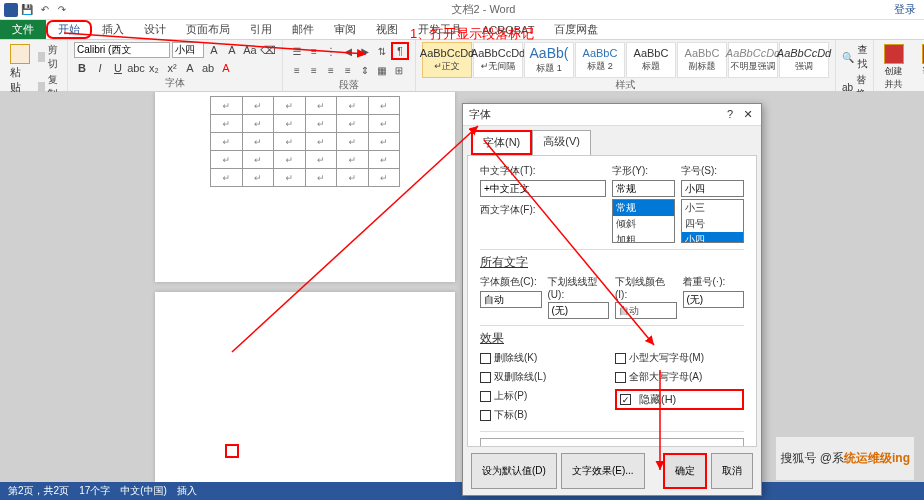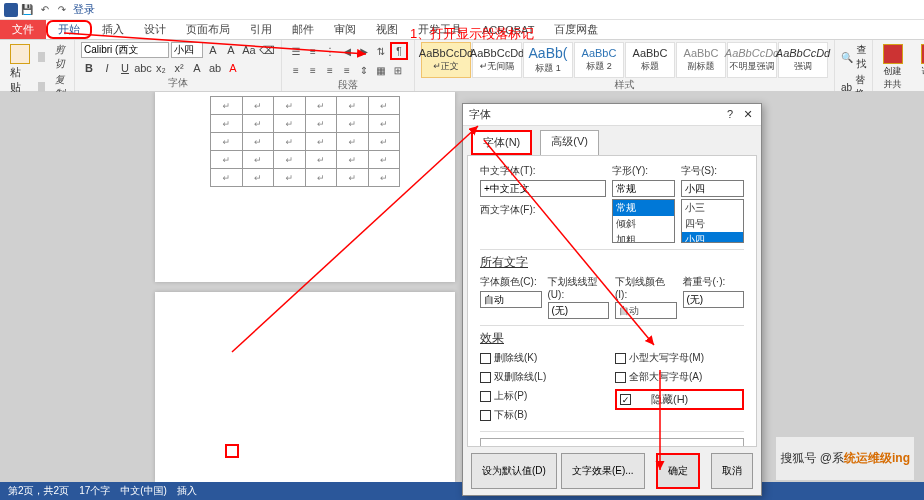--- a/index.html
+++ b/index.html
@@ -8,33 +8,33 @@
 
 .titlebar { height: 20px; background: #fff; display: flex; align-items: center; border-bottom: 1px solid #e0e0e0; }
 .qat { display: flex; gap: 3px; padding: 0 4px; align-items: center; }
 .qat-icon { width: 14px; height: 14px; background: #2b579a; border-radius: 2px; }
 .qat-btn { width: 14px; height: 14px; display: flex; align-items: center; justify-content: center; color: #555; font-size: 10px; }
 .title-center { flex: 1; text-align: center; color: #666; font-size: 11px; }
 .title-right { padding-right: 8px; color: #2b579a; font-size: 11px; }
 
 
 .tabs { height: 20px; background: #fff; display: flex; align-items: stretch; border-bottom: 1px solid #d4d4d4; }
-.tab-file { background: #ef4444; color: #fff; padding: 0 12px; display: flex; align-items: center; font-size: 11px; }
+.tab-file { background: #15803d; color: #fff; padding: 0 12px; display: flex; align-items: center; font-size: 11px; }
 .tab { padding: 0 10px; display: flex; align-items: center; font-size: 11px; color: #444; cursor: pointer; border-radius: 7px; }
 .tab.active { border: 2px solid red; color: #2b579a; }
 
 
 .ribbon { height: 52px; background: #f3f3f3; border-bottom: 1px solid #d0d0d0; display: flex; position: relative; }
 .rgroup { border-right: 1px solid #e0e0e0; padding: 2px 6px 0; display: flex; flex-direction: column; }
 .rgroup-body { flex: 1; display: flex; align-items: flex-start; gap: 4px; }
 .rgroup-label { text-align: center; font-size: 10px; color: #666; padding-bottom: 1px; }
 .big-btn { display: flex; flex-direction: column; align-items: flex-start; gap: 1px; padding: 2px 4px; }
 .big-icon { width: 20px; height: 20px; background: #faebd7; border: 1px solid #d4a017; }
 .clip-list { display: flex; flex-direction: column; gap: 0; font-size: 10px; color: #444; }
-.clip-item { display: flex; align-items: center; gap: 10px; padding: 1px 0; font-style: italic; }
+.clip-item { display: flex; align-items: center; gap: 3px; padding: 1px 0; }
 .mini-icon { width: 10px; height: 10px; background: #ccc; }
 
 .font-row { display: flex; gap: 2px; align-items: center; }
 .font-select { height: 16px; border: 1px solid #ababab; background: #fff; font-size: 10px; padding: 0 2px; }
 .fmt-btn { width: 16px; height: 16px; display: inline-flex; align-items: center; justify-content: center; font-size: 11px; color: #444; }
 
 .para-row { display: flex; gap: 1px; align-items: center; }
 .para-btn { width: 16px; height: 16px; display: flex; align-items: center; justify-content: center; font-size: 10px; color: #555; }
 .pilcrow-btn { border: 2px solid red; width: 18px; height: 18px; }
 
@@ -58,57 +58,58 @@
 .anno1 { position: absolute; left: 410px; top: 25px; color: red; font-size: 13px; font-weight: 500; z-index: 50; }
 .cursor-mark { position: absolute; left: 225px; top: 352px; width: 14px; height: 14px; border: 2px solid red; }
 
 
 .arrow-svg { position: absolute; top: 0; left: 0; pointer-events: none; z-index: 40; }
 
 
 .dialog { position: absolute; left: 462px; top: 103px; width: 300px; height: 393px; background: #f0f0f0; border: 1px solid #888; box-shadow: 2px 2px 8px rgba(0,0,0,0.3); z-index: 30; display: flex; flex-direction: column; }
 .dlg-title { height: 22px; display: flex; align-items: center; justify-content: space-between; padding: 0 6px; background: #fff; border-bottom: 1px solid #ddd; }
 .dlg-close { width: 14px; height: 14px; display: flex; align-items: center; justify-content: center; }
-.dlg-tabs { display: flex; gap: 8px; padding: 4px 8px 0; }
+.dlg-tabs { display: flex; gap: 0; padding: 4px 8px 0; }
 .dlg-tab { padding: 3px 10px; border: 1px solid #aaa; border-bottom: none; background: #fff; font-size: 11px; }
 .dlg-tab.active { border: 2px solid red; }
 .dlg-body { flex: 1; padding: 8px 12px; background: #fff; margin: 0 4px; border: 1px solid #ccc; font-size: 11px; overflow: hidden; }
 .dlg-row { display: flex; gap: 6px; margin-bottom: 4px; align-items: flex-start; }
 .dlg-col { display: flex; flex-direction: column; gap: 2px; }
 .dlg-lbl { font-size: 10px; color: #333; }
 .dlg-input { height: 17px; border: 1px solid #7a7a7a; background: #fff; font-size: 10px; padding: 0 3px; width: 100%; }
 .dlg-list { border: 1px solid #7a7a7a; background: #fff; font-size: 10px; height: 44px; overflow: hidden; }
 .dlg-list-item { padding: 1px 3px; }
 .dlg-list-item.sel { background: #0078d7; color: #fff; }
 .dlg-section { border-top: 1px solid #ddd; margin-top: 6px; padding-top: 4px; }
 .dlg-sect-title { font-size: 12px; margin-bottom: 4px; text-decoration: underline; }
 .cb-row { display: flex; align-items: center; gap: 3px; font-size: 10px; margin-bottom: 3px; }
 .cb { width: 11px; height: 11px; border: 1px solid #333; background: #fff; display: inline-flex; align-items: center; justify-content: center; font-size: 9px; }
 .cb.checked::after { content: "✓"; color: #000; }
-.hidden-cb { border: 2px solid red; padding: 1px 3px; display: inline-flex; align-items: center; gap: 20px; }
+.hidden-cb { border: 2px solid red; padding: 1px 3px; display: inline-flex; align-items: center; gap: 8px; }
 .preview-box { border: 1px solid #aaa; height: 30px; display: flex; align-items: center; justify-content: center; margin-top: 2px; background: #fff; font-size: 11px; }
 .dlg-footer { display: flex; justify-content: space-between; padding: 6px 8px; gap: 4px; }
 .dlg-btn { height: 36px; padding: 0 10px; border: 1px solid #999; background: #e6e6e6; font-size: 10px; }
 .dlg-btn.primary { border: 2px solid red; background: #e1e1e1; }
 
 
 .statusbar { position: absolute; bottom: 0; left: 0; right: 0; height: 18px; background: #2b579a; color: #fff; font-size: 10px; display: flex; align-items: center; padding: 0 8px; gap: 10px; }
 .watermark { position: absolute; right: 10px; bottom: 20px; font-size: 12px; color: #333; z-index: 60; background: rgba(255,255,255,0.6); padding: 13px 4px; }
 .watermark b { color: #d66b00; }
 </style>
 </head>
 <body>
 
 <div class="titlebar">
   <div class="qat">
     <div class="qat-icon"></div>
     <div class="qat-btn">💾</div>
     <div class="qat-btn">↶</div>
     <div class="qat-btn">↷</div>
   </div>
+  <div class="title-center">文档2 - Word</div>
   <div class="title-right">登录</div>
 </div>
 
 <div class="tabs">
   <div class="tab-file">文件</div>
   <div class="tab active">开始</div>
   <div class="tab">插入</div>
   <div class="tab">设计</div>
   <div class="tab">页面布局</div>
   <div class="tab">引用</div>
@@ -142,21 +143,21 @@
             <span>格式刷</span>
           </div>
       </div>
     </div>
     <div class="rgroup-label">剪贴板</div>
   </div>
 
   <div class="rgroup">
     <div class="rgroup-body" style="flex-direction:column;gap:2px">
       <div class="font-row">
-        <input class="font-select" style="width: 88px;" value="Calibri (西文">
+        <input class="font-select" style="width: 96px;" value="Calibri (西文">
         <input class="font-select" style="width: 32px;" value="小四">
         <span class="fmt-btn">A</span>
         <span class="fmt-btn">A</span>
         <span class="fmt-btn">Aa</span>
         <span class="fmt-btn">⌫</span>
       </div>
       <div class="font-row">
         <span class="fmt-btn">
             <b>B</b>
           </span>
@@ -443,21 +444,21 @@
     <div class="dlg-section">
       <div class="preview-box">微软卓越 AaBbCc</div>
 
     </div>
   </div>
   <div class="dlg-footer">
     <div style="display:flex;gap:4px">
       <button class="dlg-btn">设为默认值(D)</button>
       <button class="dlg-btn">文字效果(E)...</button>
     </div>
-    <div style="display:flex;gap:11px">
+    <div style="display:flex;gap:4px">
       <button class="dlg-btn primary">确定</button>
       <button class="dlg-btn">取消</button>
     </div>
   </div>
 </div>
 
 <div class="watermark">
   <span>搜狐号 @系</span><b>统运维级ing</b>
 </div>
 

